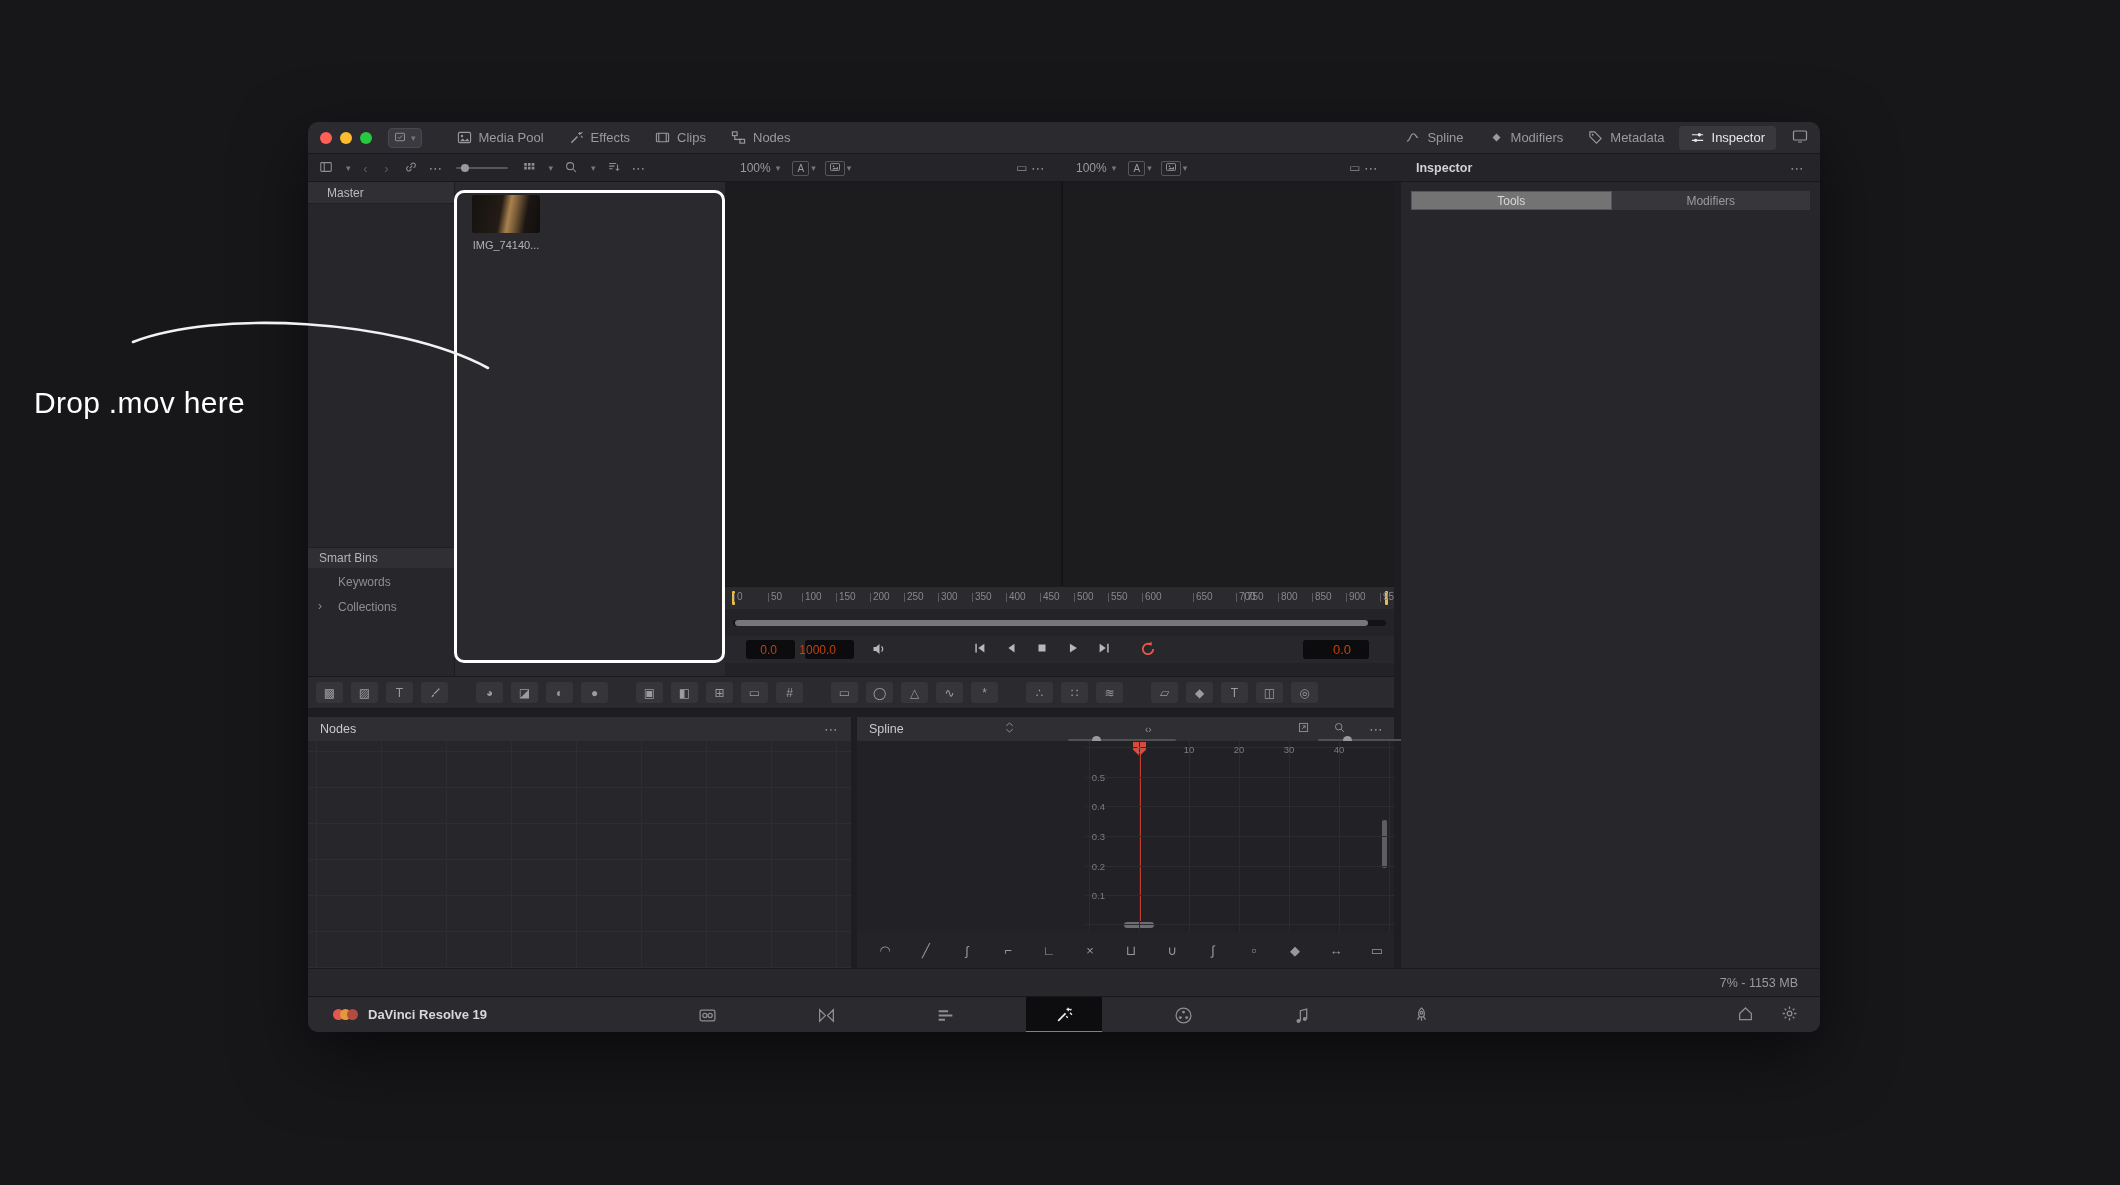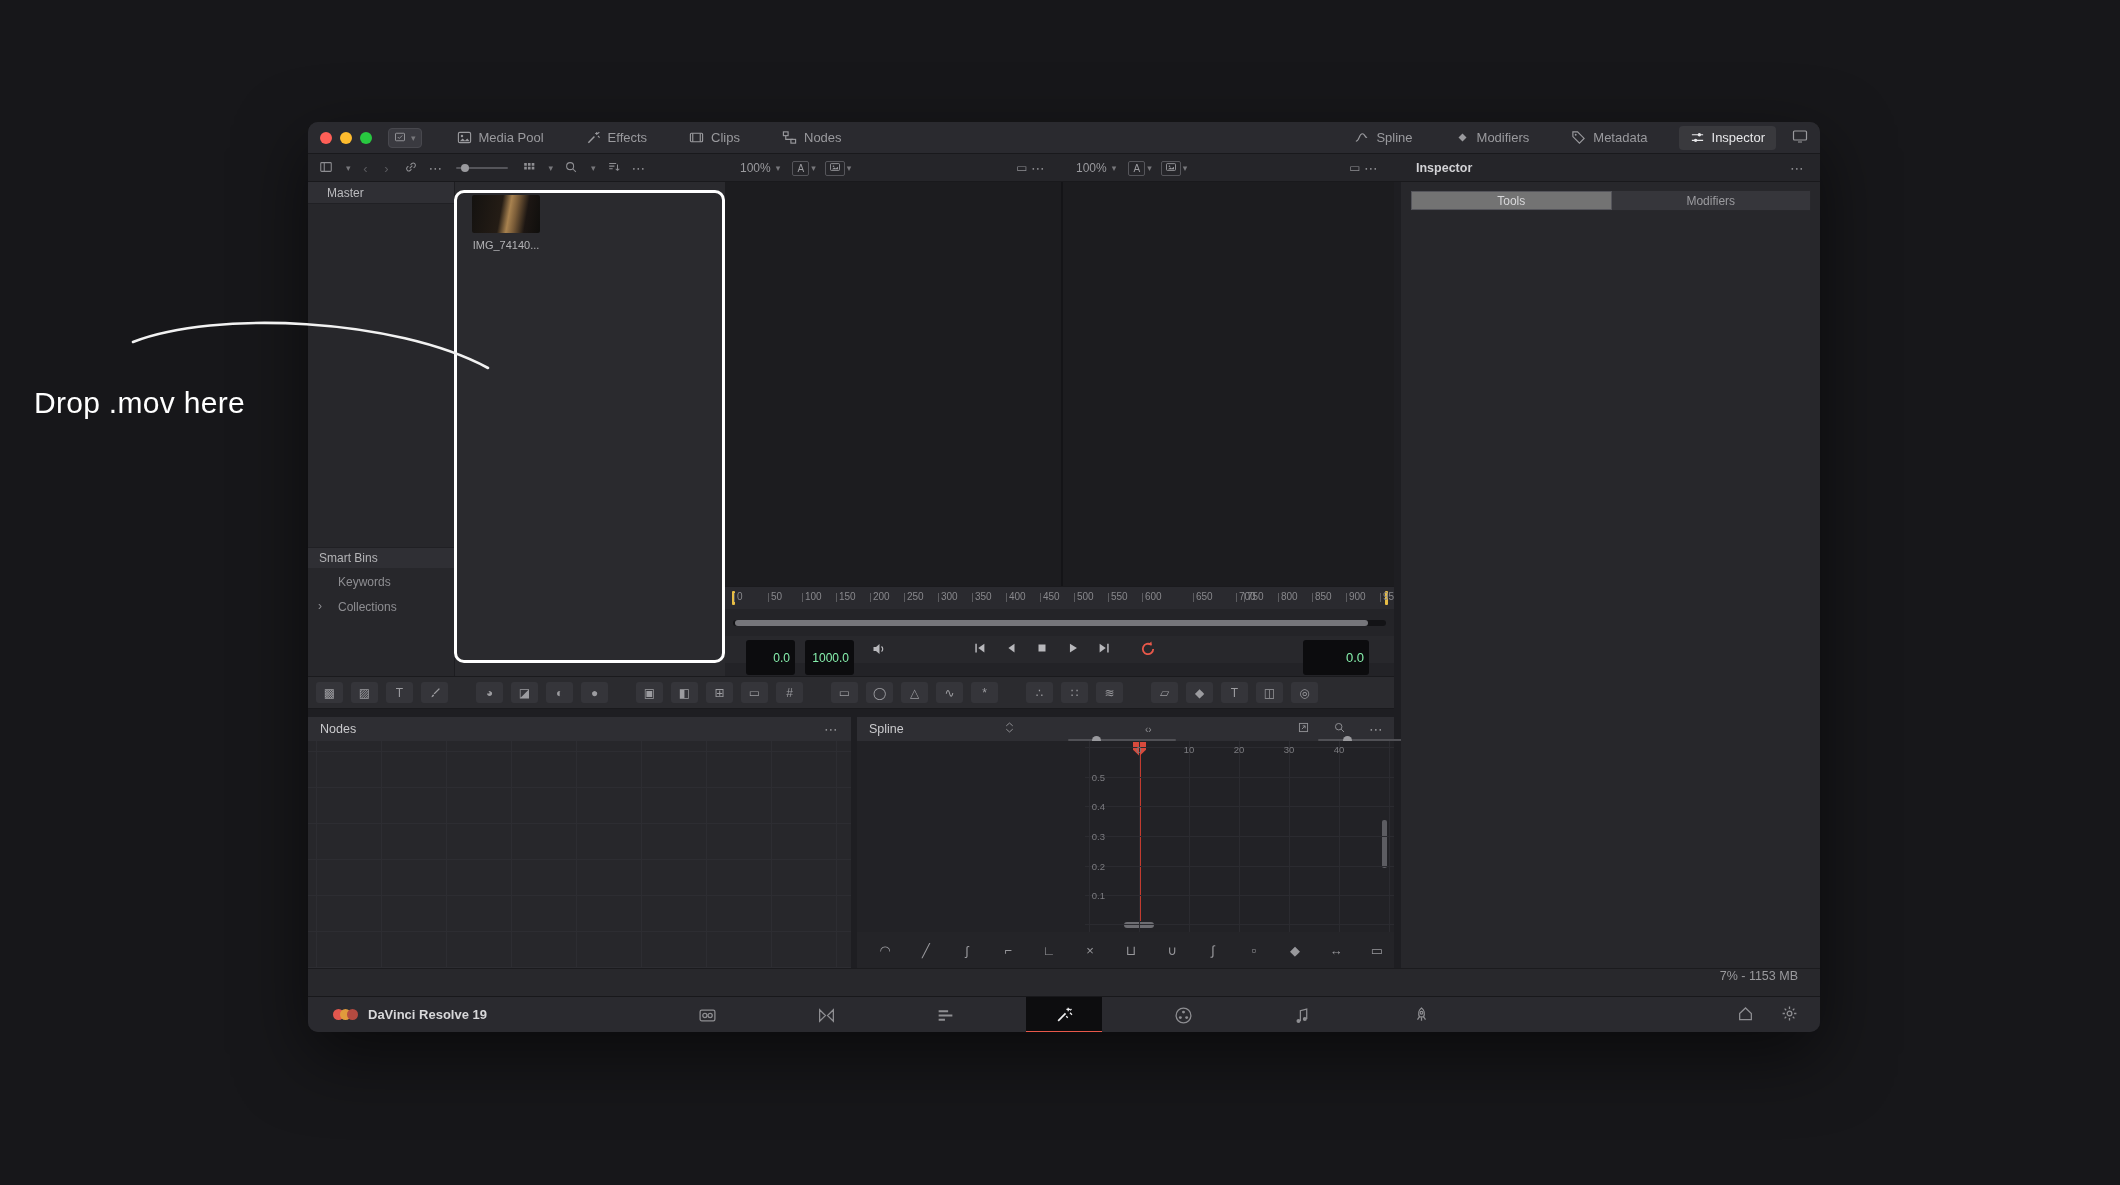--- a/index.html
+++ b/index.html
@@ -12,21 +12,21 @@
 
   
   #window{position:absolute;left:308px;top:122px;width:1512px;height:910px;background:#232327;border-radius:10px;overflow:hidden;box-shadow:0 24px 70px rgba(0,0,0,.55);z-index:10}
 
   
   .titlebar{position:absolute;left:0;top:0;right:0;height:32px;background:#2a2a2f;border-bottom:1px solid #19191c;display:flex;align-items:center;padding:0 12px;z-index:7}
   .traffic{display:flex;gap:8px;margin-right:16px}
   .tl{width:12px;height:12px;border-radius:50%}
   .win-select{display:flex;align-items:center;gap:3px;background:#3a3a40;border:1px solid #48484e;border-radius:4px;padding:1px 5px;height:20px;color:#9a9a9e}
   .win-select svg{width:12px;height:12px}
-  .tb-group{display:flex;gap:20px}
+  .tb-group{display:flex;gap:3px}
   .tb-group.left{margin-left:24px}
   .tb-group.right{margin-left:auto}
   .tb-btn{display:flex;align-items:center;gap:7px;color:#9a9a9e;font-size:13px;padding:3px 11px;border-radius:4px;height:24px;white-space:nowrap}
   .tb-btn.active{color:#e8e8ea;background:rgba(255,255,255,.07)}
   .tb-btn .ic{width:15px;height:15px;display:inline-flex;color:inherit}
   .tb-btn .ic svg{width:100%;height:100%}
   .window-title{position:absolute;left:0;right:0;text-align:center;color:#d6d6d8;font-size:14px;font-weight:600;pointer-events:none}
   .tb-iconbtn{margin-left:16px;display:inline-flex;color:#9a9a9e}
   .tb-iconbtn svg{width:16px;height:16px}
 
@@ -70,21 +70,21 @@
 
   
   .ruler{position:absolute;left:417px;top:464px;width:669px;height:23px;background:#2a2a2f;border-top:1px solid #1a1a1d}
   .tick{position:absolute;top:5px;display:inline-flex;align-items:flex-end;gap:2px;font-size:10px;color:#88888c;line-height:1}
   .tick i{display:block;width:1px;height:9px;background:#5c5c60}
   .range-marker{position:absolute;top:4px;width:3px;height:14px;background:#e7bd45;border-radius:1px}
   .scrub-strip{position:absolute;left:417px;top:487px;width:669px;height:27px;background:#242428;display:flex;align-items:center;padding:0 8px}
   .scrub-track{flex:1;height:6px;background:#131316;border-radius:3px;position:relative}
   .scrub-fill{position:absolute;left:2px;top:0;height:6px;width:97%;background:#76767b;border-radius:3px}
   .transport{position:absolute;left:417px;top:514px;width:669px;height:27px;background:#28282c}
-  .tfield{position:absolute;top:4px;height:35px;background:#0c0c0e;border-radius:3px;color:#86efac;font-size:12px;display:flex;align-items:center;justify-content:flex-end;padding-right:5px}
+  .tfield{position:absolute;top:4px;height:19px;background:#0c0c0e;border-radius:3px;color:#c2410c;font-size:12px;display:flex;align-items:center;justify-content:flex-end;padding-right:18px}
   .tf-in{left:21px;width:49px}
   .tf-dur{left:80px;width:49px}
   .tf-cur{left:578px;width:66px;font-size:13px}
   .tp-speaker{position:absolute;left:146px;top:5px;width:16px;height:16px}
   .tp-speaker svg{width:16px;height:16px}
   .tp-group{position:absolute;left:244px;top:3px;display:flex;gap:9px}
   .tp-btn{width:22px;height:21px;display:flex;align-items:center;justify-content:center}
   .tp-btn svg{width:14px;height:14px}
   .tp-loop{position:absolute;left:414px;top:4px;width:18px;height:18px}
   .tp-loop svg{width:18px;height:18px}
@@ -120,21 +120,21 @@
   .hslider .knob{position:absolute;top:-3.5px;width:9px;height:9px;border-radius:50%;background:#9a9a9e}
   .sph-ctl svg{width:13px;height:13px}
 
   
   .inspector-panel{position:absolute;left:1093px;top:60px;width:419px;height:786px;background:#27272b}
   .insp-tabs{position:absolute;left:9px;right:9px;top:8px;height:21px;display:flex;background:#36363b;border:1px solid #28282c}
   .insp-tab{flex:1;display:flex;align-items:center;justify-content:center;font-size:12px;color:#9c9ca0}
   .insp-tab.active{background:#737373;color:#d8d8da;border:1px solid #55555b}
 
   
-  .status-strip{position:absolute;left:0;top:846px;right:0;height:28px;background:#28282c;border-top:1px solid #1b1b1e;display:flex;justify-content:flex-end;padding-right:22px;font-size:12.5px;color:#9a9a9e}
+  .status-strip{position:absolute;left:0;top:846px;right:0;height:28px;background:#28282c;border-top:1px solid #1b1b1e;display:flex;align-items:center;justify-content:flex-end;padding-right:22px;font-size:12.5px;color:#9a9a9e}
   .page-bar{position:absolute;left:0;bottom:0;right:0;height:36px;background:#2a2a2f;border-top:1px solid #18181b;display:flex;align-items:center}
   .app-brand{display:flex;align-items:center;gap:10px;padding-left:25px}
   .logo{display:flex}
   .logo span{width:11px;height:11px;border-radius:50%;display:block}
   .logo .l1{background:#e2574e}
   .logo .l2{background:#e09a3c;margin-left:-4px}
   .logo .l3{background:#b44a40;margin-left:-4px}
   .app-label{font-size:13px;font-weight:bold;color:#d8d8da}
   .page-buttons{position:absolute;left:361px;top:0;width:790px;height:36px;display:flex;justify-content:space-between}
   .page-btn{width:76px;height:36px;display:flex;align-items:center;justify-content:center;color:#8e8e92}

